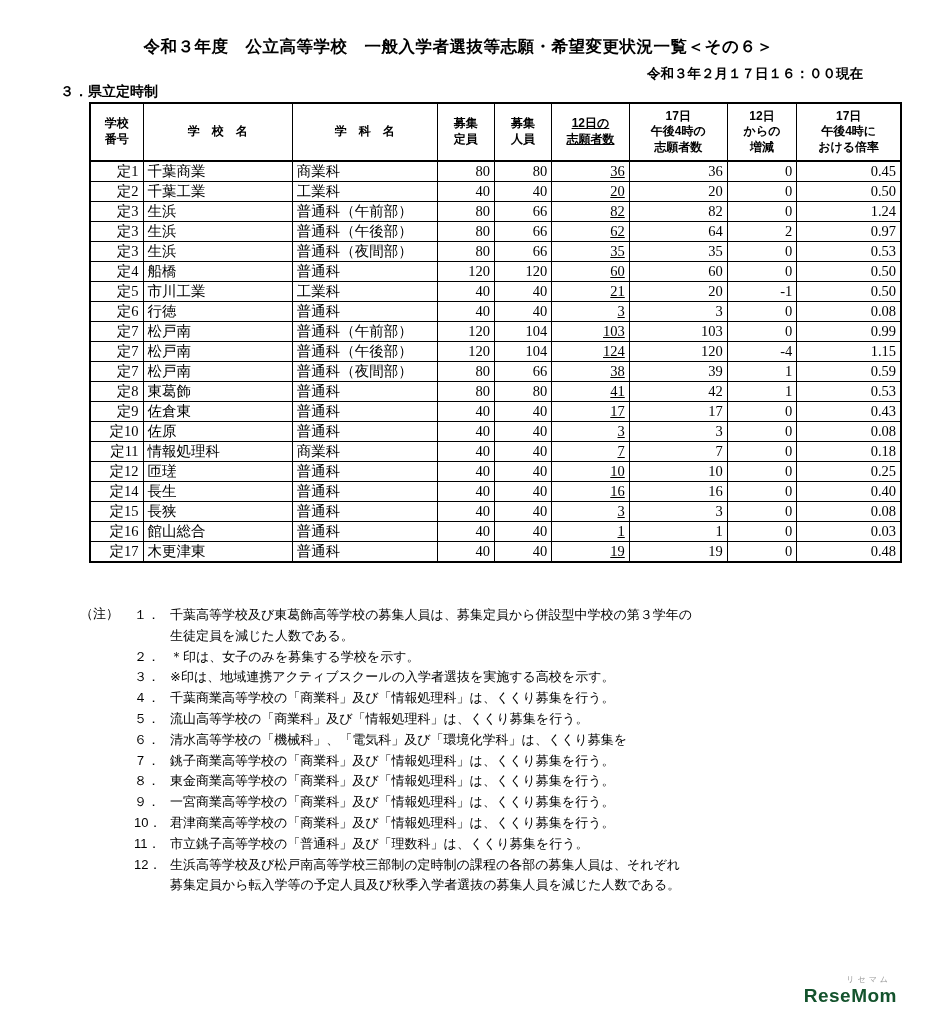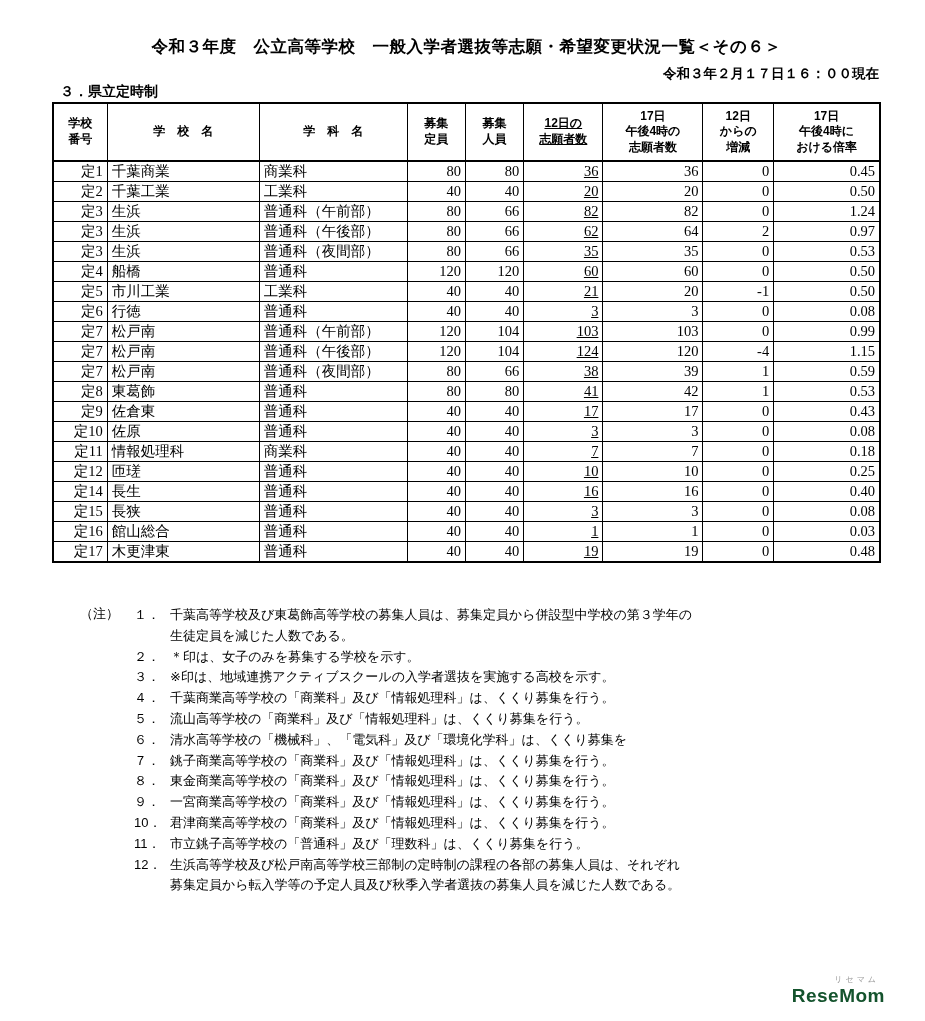--- a/index.html
+++ b/index.html
@@ -1,40 +1,41 @@
 <!DOCTYPE html>
 <html><head>
 <meta charset="utf-8">
 <style>
   html,body{margin:0;padding:0;background:#ffffff;}
   body{
     width:925px;height:1021px;position:relative;color:#000;
     font-family:"Liberation Serif","DejaVu Serif",serif;
     -webkit-font-smoothing:antialiased;
   }
-  .page{padding:36px 44px 0 52px;}
+  .page{padding:36px 60px 0 52px;}
 
   .doc-title{
     text-align:center;
     font-family:"Liberation Sans","DejaVu Sans",sans-serif;
     font-weight:bold;font-size:16.5px;letter-spacing:0.5px;
   }
   .doc-datetime{
     text-align:right;
     font-family:Liberation Sans, sans-serif;
     font-weight:bold;font-size:13.5px;margin-top:7px;padding-right:2px;
   }
   .doc-section{
     font-family:"Liberation Sans","DejaVu Sans",sans-serif;
     font-weight:bold;font-size:14px;margin:0 0 1px 8px;
   }
 
   table.main{
     width:100%;border-collapse:collapse;table-layout:fixed;
     border:2.5px solid #000;
+    margin-left:37px;
   }
   table.main th,table.main td{
     border:1px solid #000;box-sizing:border-box;overflow:hidden;
   }
   table.main thead th{
     border-bottom:2.5px solid #000;
     font-family:"Liberation Sans","DejaVu Sans",sans-serif;
     font-weight:bold;font-size:12px;line-height:1.3;
     text-align:center !important;vertical-align:middle;
     white-space:pre-line;padding:4px 1px;height:58px;
@@ -58,21 +59,21 @@
     font-family:"Liberation Sans","DejaVu Sans",sans-serif;
     font-size:13px;
   }
   .note-label{flex:0 0 54px;}
   .note-items{flex:1;}
   .note-item{display:flex;line-height:1.6;}
   .note-num{flex:0 0 36px;}
   .note-text{white-space:pre-line;}
 
   .logo{
-    position:absolute;right:40px;bottom:16px;text-align:right;line-height:1;
+    position:absolute;right:28px;bottom:16px;text-align:right;line-height:1;
   }
   .logo-kana{
     display:block;font-size:8px;color:#9a9a9a;letter-spacing:3px;
     font-family:"Liberation Sans","DejaVu Sans",sans-serif;margin-bottom:2px;
     padding-right:6px;
   }
   .logo-text{
     font-family:Liberation Sans, sans-serif;
     font-weight:bold;font-size:19px;color:#14532d;letter-spacing:0.5px;
   }

